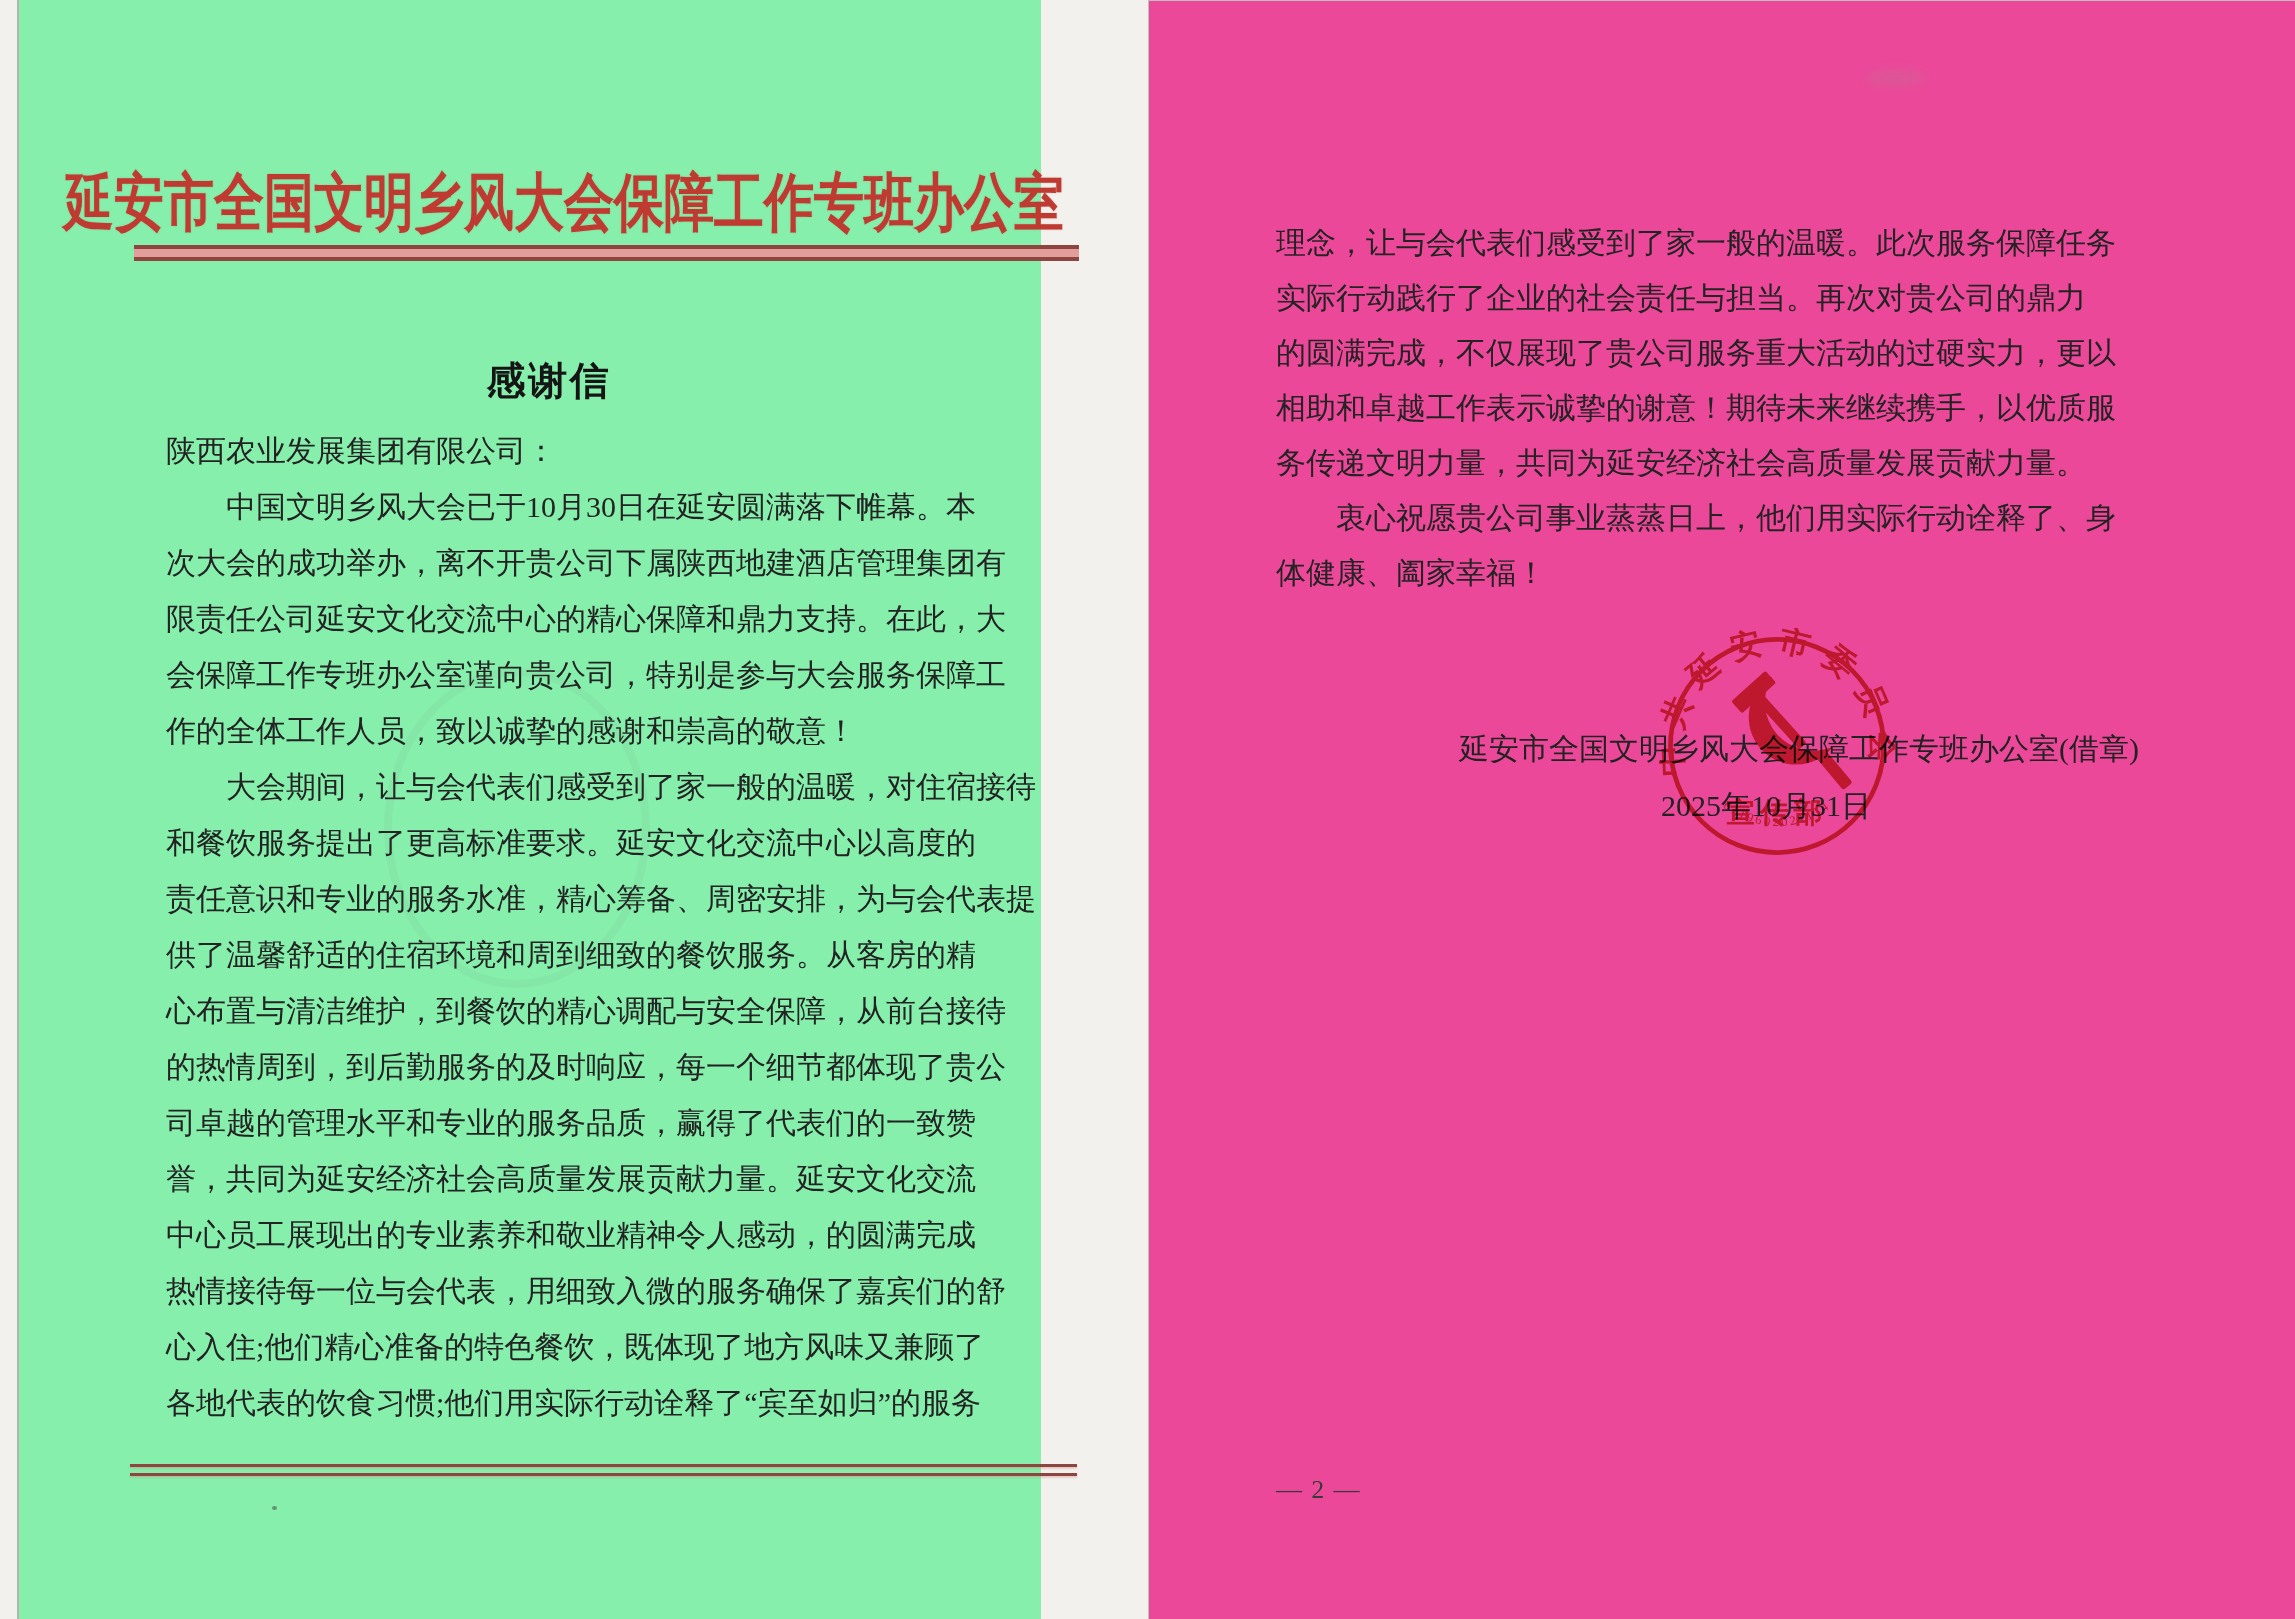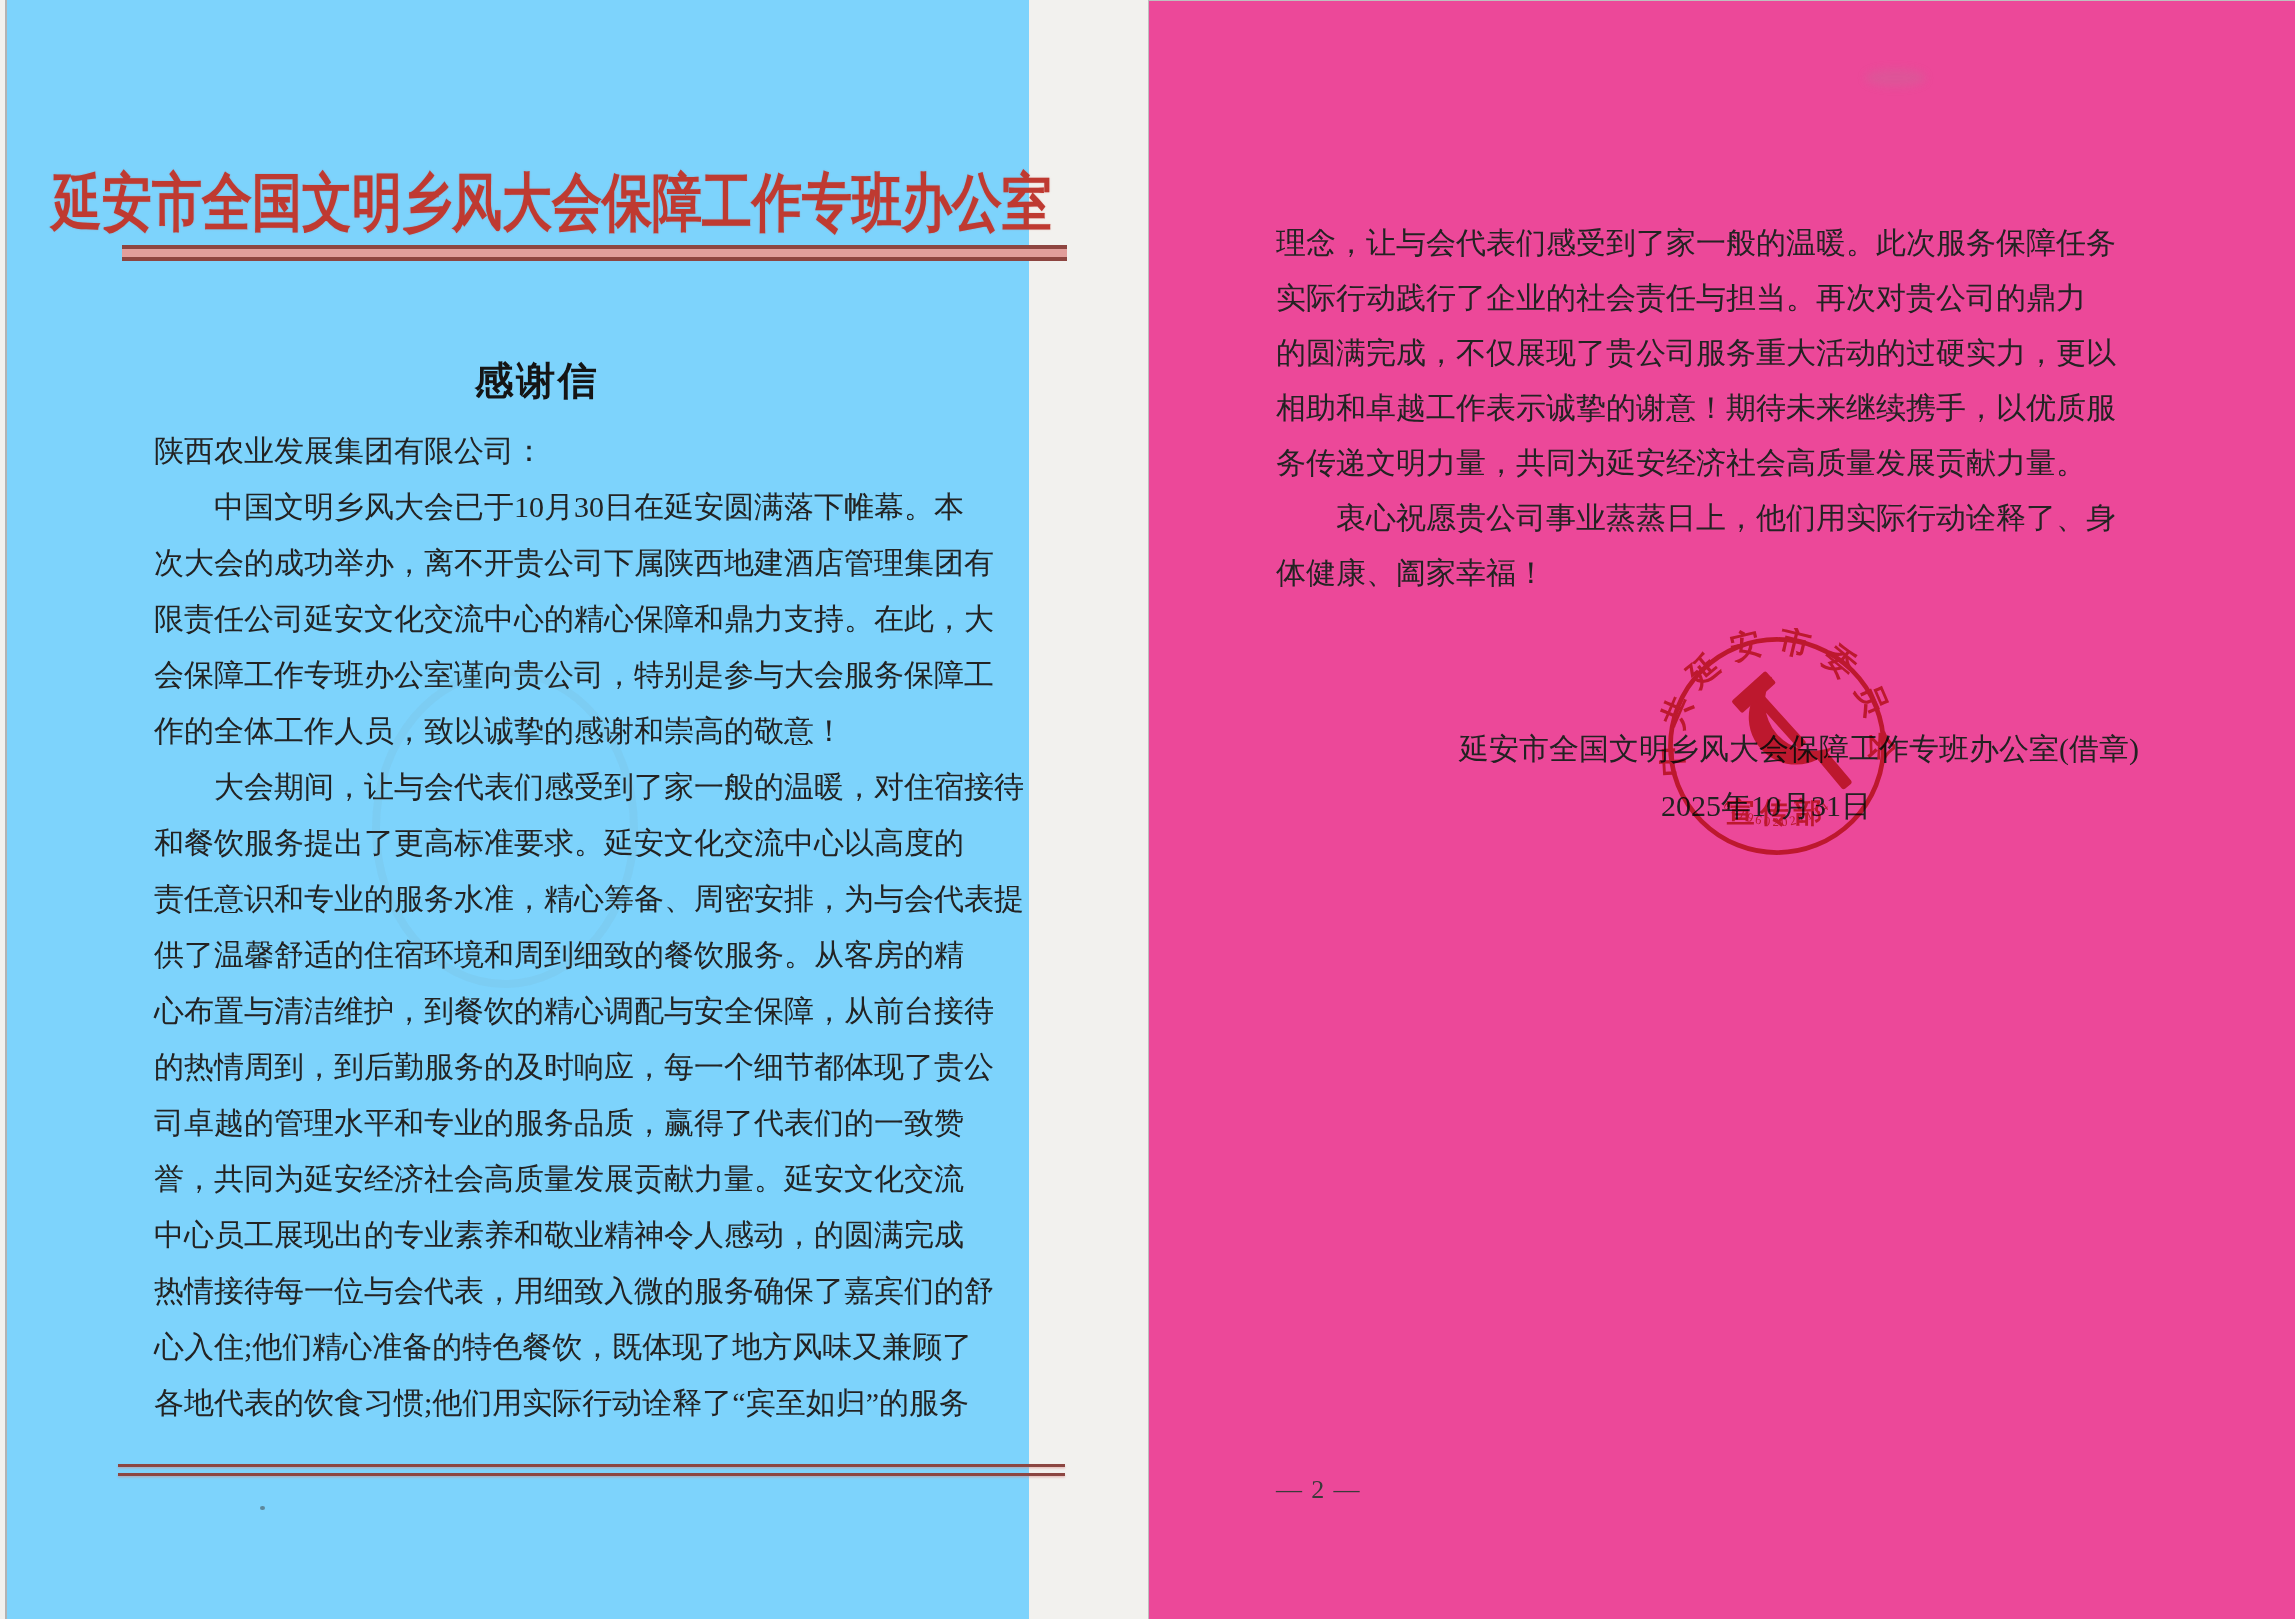--- a/index.html
+++ b/index.html
@@ -3,21 +3,21 @@
 <meta charset="utf-8">
 <style>
   html,body{margin:0;padding:0;}
   .canvas{
     position:relative;width:2295px;height:1620px;
     background:#f2f1ee;overflow:hidden;
     font-family:"Liberation Serif","DejaVu Serif",serif;
   }
   .page{position:absolute;top:0;height:1620px;box-sizing:border-box;}
   .page-left{
-    left:5px;width:1024px;background:#7dd3fc;
+    left:17px;width:1024px;background:#86efac;
     border-left:2px solid #b3b3b3;
   }
   .page-right{
     left:1148px;width:1314px;background:#ec4899;
     border:1.4px solid #bfbfbf;border-bottom:none;
   }
   
   .letterhead{
     position:absolute;left:0;top:161px;width:100%;
     text-align:center;font-size:50px;font-weight:700;

